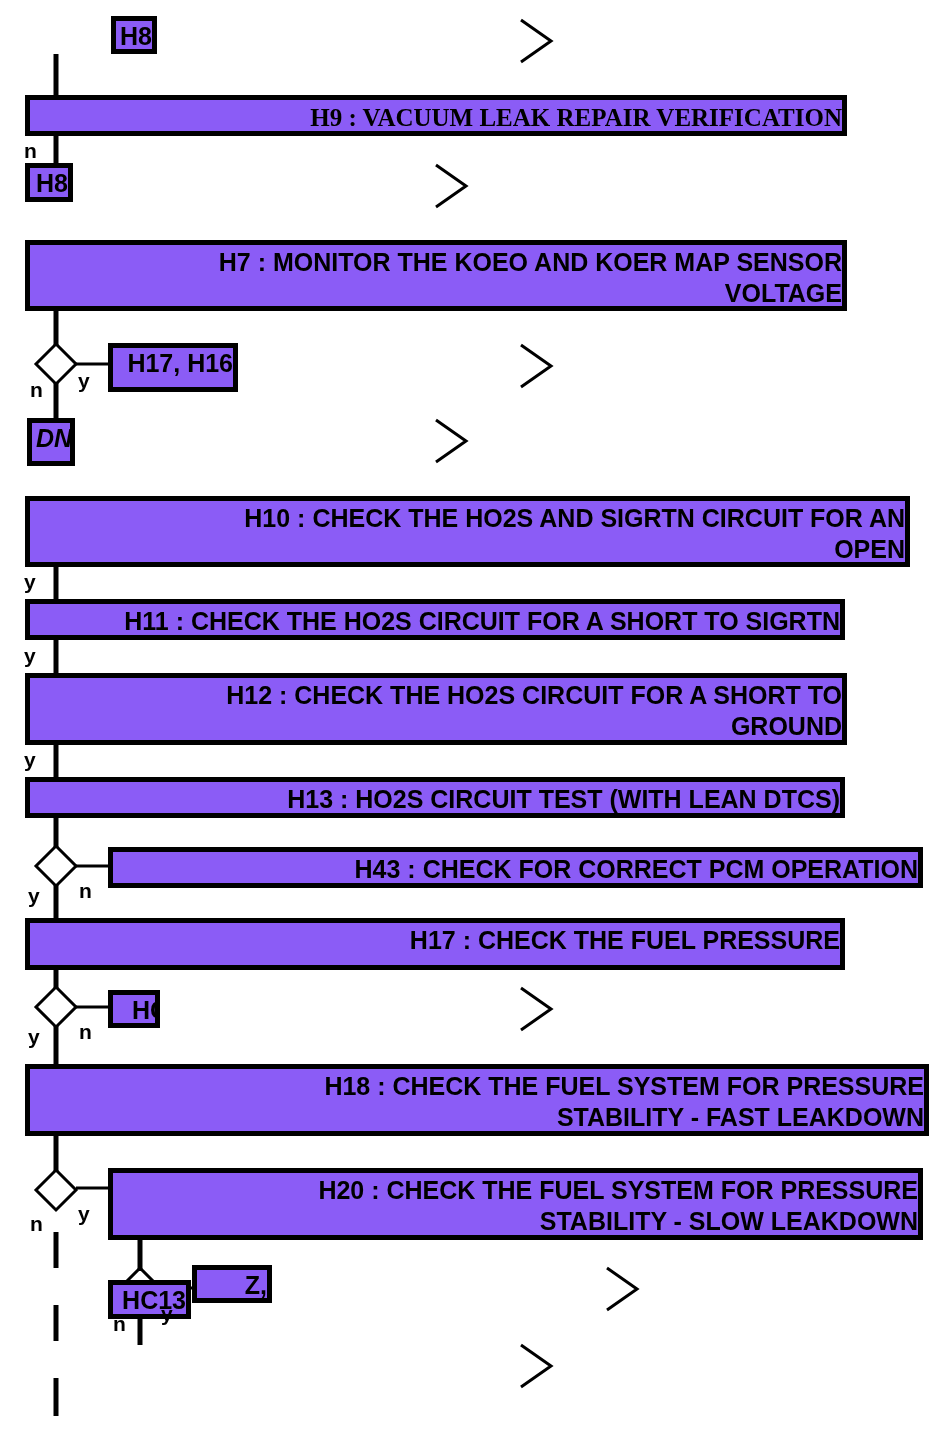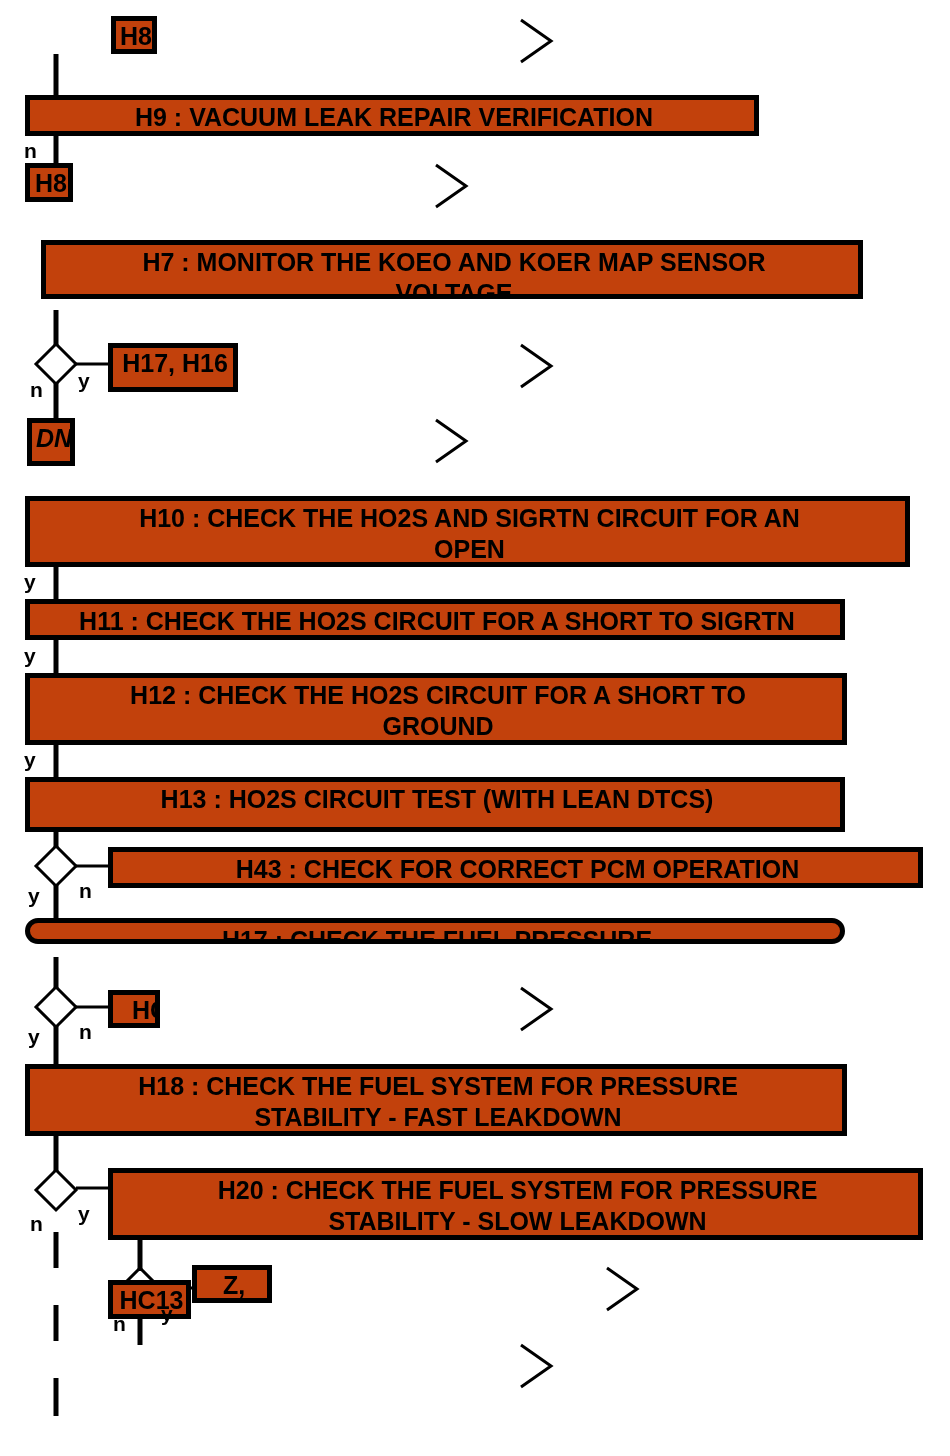--- a/index.html
+++ b/index.html
@@ -14,29 +14,29 @@
     height: 1456px;
     background: #ffffff;
     font-family: "Liberation Sans", sans-serif;
     overflow: hidden;
   }
   
   .block {
     position: absolute;
     box-sizing: border-box;
     border: 5px solid #000000;
-    background: #c2410c;
+    background: #8b5cf6;
     color: #000000;
     font-weight: bold;
     font-size: 25px;
     line-height: 31px;
     letter-spacing: 0px;
     padding: 2px 0 0 4px;
     white-space: pre-line;
-    text-align: center;
+    text-align: right;
     overflow: hidden;
   }
   .block.tag {
     font-size: 25px;
     padding: 0 0 0 4px;
     line-height: 30px;
   }
   
   .elabel {
     position: absolute;
@@ -102,36 +102,36 @@
         <polyline points="521,345 551,366 521,387" fill="none" stroke="#000000" stroke-width="3"></polyline>
         <polyline points="436,420 466,441 436,462" fill="none" stroke="#000000" stroke-width="3"></polyline>
         <polyline points="521,988 551,1009 521,1030" fill="none" stroke="#000000" stroke-width="3"></polyline>
         <polyline points="607,1268 637,1289 607,1310" fill="none" stroke="#000000" stroke-width="3"></polyline>
         <polyline points="521,1345 551,1366 521,1387" fill="none" stroke="#000000" stroke-width="3"></polyline>
       </g>
   </svg>
 
   <div id="blocks-layer">
       <div class="block tag" style="left: 111px; top: 16px; width: 46px; height: 38px;">H8</div>
-      <div class="block" style="left: 25px; top: 95px; width: 734px; height: 41px;">H9 : VACUUM LEAK REPAIR VERIFICATION</div>
+      <div class="block" style="left: 25px; top: 95px; width: 822px; height: 41px; font-family: Liberation Serif, serif;">H9 : VACUUM LEAK REPAIR VERIFICATION</div>
       <div class="block tag" style="left: 25px; top: 163px; width: 48px; height: 39px;">H8</div>
-      <div class="block" style="left: 25px; top: 240px; width: 822px; height: 59px; margin-left: 16px;">H7 : MONITOR THE KOEO AND KOER MAP SENSOR
+      <div class="block" style="left: 25px; top: 240px; width: 822px; height: 71px;">H7 : MONITOR THE KOEO AND KOER MAP SENSOR
 VOLTAGE</div>
       <div class="block tag" style="left: 108px; top: 343px; width: 130px; height: 49px;">H17, H16</div>
       <div class="block tag" style="left: 27px; top: 418px; width: 48px; height: 48px; font-style: italic;">DN</div>
       <div class="block" style="left: 25px; top: 496px; width: 885px; height: 71px;">H10 : CHECK THE HO2S AND SIGRTN CIRCUIT FOR AN
 OPEN</div>
       <div class="block" style="left: 25px; top: 599px; width: 820px; height: 41px;">H11 : CHECK THE HO2S CIRCUIT FOR A SHORT TO SIGRTN</div>
       <div class="block" style="left: 25px; top: 673px; width: 822px; height: 72px;">H12 : CHECK THE HO2S CIRCUIT FOR A SHORT TO
 GROUND</div>
-      <div class="block" style="left: 25px; top: 777px; width: 820px; height: 55px;">H13 : HO2S CIRCUIT TEST (WITH LEAN DTCS)</div>
+      <div class="block" style="left: 25px; top: 777px; width: 820px; height: 41px;">H13 : HO2S CIRCUIT TEST (WITH LEAN DTCS)</div>
       <div class="block" style="left: 108px; top: 847px; width: 815px; height: 41px;">H43 : CHECK FOR CORRECT PCM OPERATION</div>
-      <div class="block" style="left: 25px; top: 918px; width: 820px; height: 26px; border-radius: 15px;">H17 : CHECK THE FUEL PRESSURE</div>
+      <div class="block" style="left: 25px; top: 918px; width: 820px; height: 52px;">H17 : CHECK THE FUEL PRESSURE</div>
       <div class="block tag" style="left: 108px; top: 990px; width: 52px; height: 38px; padding-left: 19px;">HC</div>
-      <div class="block" style="left: 25px; top: 1064px; width: 822px; height: 72px;">H18 : CHECK THE FUEL SYSTEM FOR PRESSURE
+      <div class="block" style="left: 25px; top: 1064px; width: 904px; height: 72px;">H18 : CHECK THE FUEL SYSTEM FOR PRESSURE
 STABILITY - FAST LEAKDOWN</div>
       <div class="block" style="left: 108px; top: 1168px; width: 815px; height: 72px;">H20 : CHECK THE FUEL SYSTEM FOR PRESSURE
 STABILITY - SLOW LEAKDOWN</div>
       <div class="block tag" style="left: 192px; top: 1265px; width: 80px; height: 38px;">Z, H21</div>
       <div class="block tag" style="left: 108px; top: 1280px; width: 83px; height: 39px;">HC13</div>
     </div>
   <div id="labels-layer">
       <div class="elabel" style="left: 24px; top: 140px;">n</div>
       <div class="elabel" style="left: 30px; top: 379px;">n</div>
       <div class="elabel" style="left: 78px; top: 370px;">y</div>

